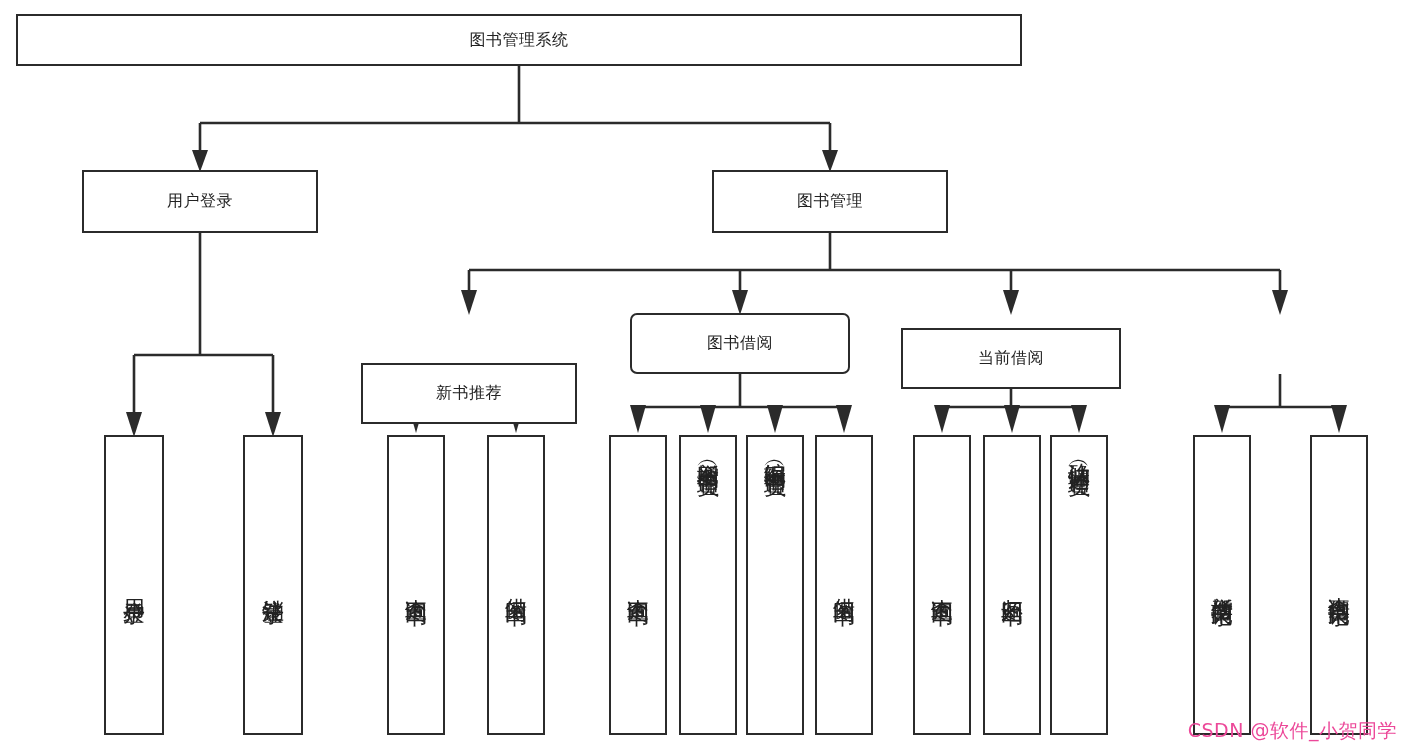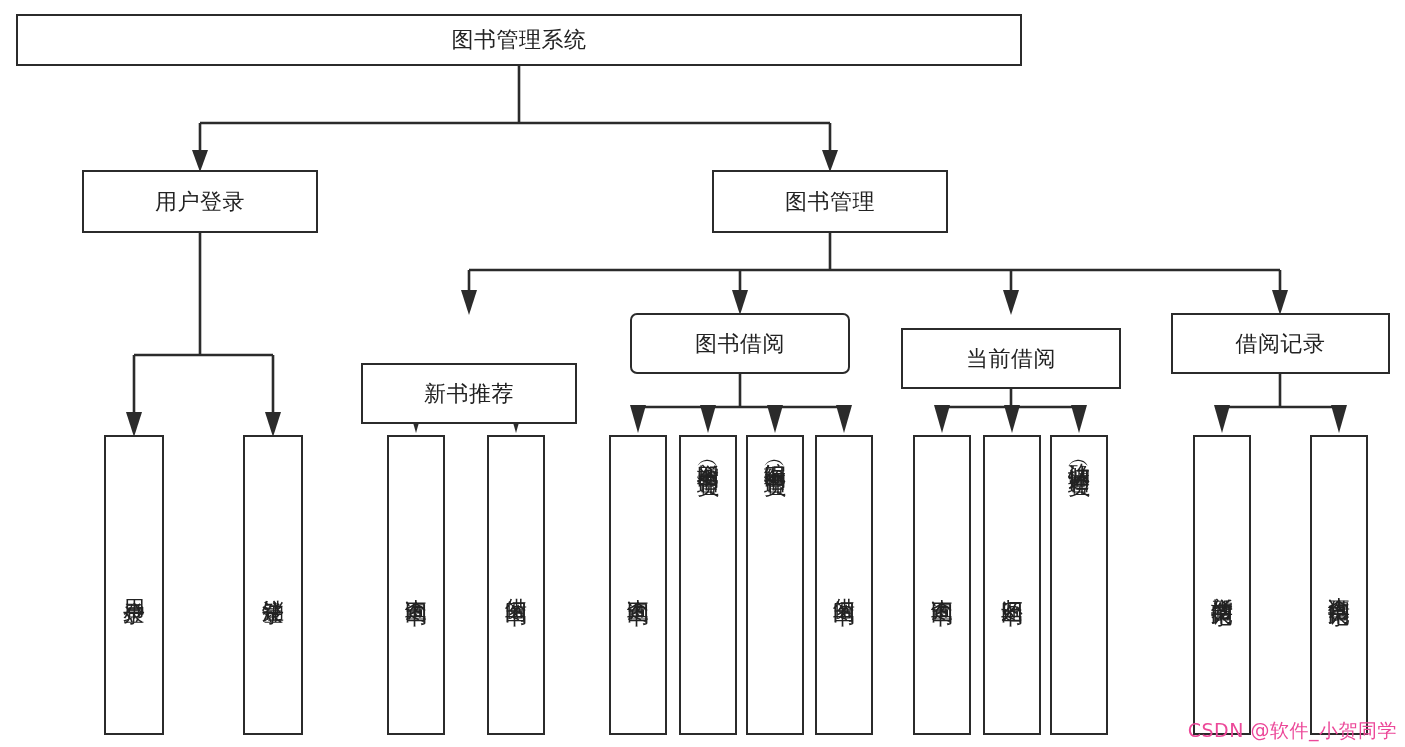--- a/index.html
+++ b/index.html
@@ -25,21 +25,21 @@
     position: absolute;
     box-sizing: border-box;
     background: #ffffff;
     border: 2.5px solid #2b2b2b;
     display: flex;
     align-items: center;
     justify-content: center;
   }
   .node-label {
     color: #222222;
-    font-size: 22px;
+    font-size: 16px;
     line-height: 1.15;
     letter-spacing: 0.5px;
     white-space: nowrap;
   }
   
   .leaf {
     position: absolute;
     box-sizing: border-box;
     background: #ffffff;
     border: 2.5px solid #2b2b2b;
@@ -182,23 +182,20 @@
   </div>
 
   <div class="node" id="node-book-borrow" style="left:630px; top:313px; width:220px; height:61px;border-radius:7px;">
     <span class="node-label">图书借阅</span>
   </div>
 
   <div class="node" id="node-current-borrow" style="left:901px; top:328px; width:220px; height:61px;">
     <span class="node-label">当前借阅</span>
   </div>
 
-  <div class="node" id="node-borrow-record" style="left:1171px; top:313px; width:219px; height:61px;">
-    <span class="node-label">借阅记录</span>
-  </div>
 
   <div class="leaf center-v" style="left:104px; top:435px; width:60px; height:300px;">
     <span class="leaf-label">用户登录</span>
   </div>
 
   <div class="leaf center-v" style="left:243px; top:435px; width:60px; height:300px;">
     <span class="leaf-label">注销登录</span>
   </div>
 
   <div class="leaf center-v" style="left:387px; top:435px; width:58px; height:300px;">

